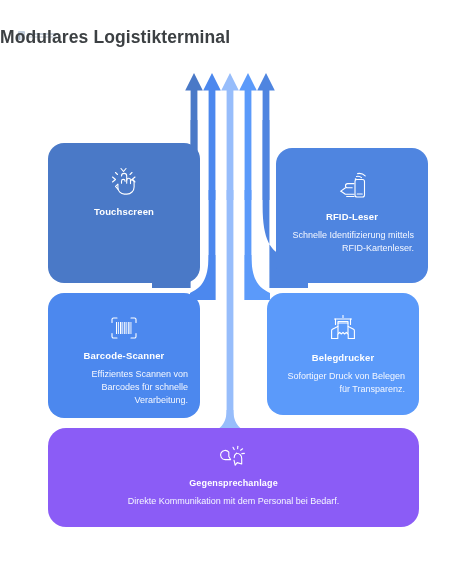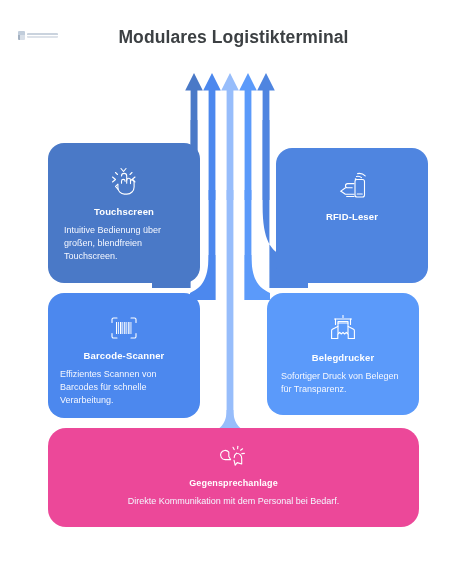--- a/index.html
+++ b/index.html
@@ -29,37 +29,37 @@
   .logo-word{
     flex:1;height:5px;
     background:linear-gradient(to bottom,
       #9fb0c4 0 38%, transparent 38% 55%, #c3ccd8 55% 100%);
     border-radius:1px;
   }
 
   
   .title{
     position:absolute;left:0;right:0;top:27px;
-    text-align:center;
+    text-align:left;
     font-size:17.5px;font-weight:bold;
     letter-spacing:.1px;
     color:#3c4043;
   }
 
   
   .arrows{position:absolute;left:0;top:0;width:467px;height:579px;}
 
   
   .card{
     position:absolute;
     box-sizing:border-box;
     display:flex;flex-direction:column;
     align-items:center;
     color:#ffffff;
-    text-align:left;
+    text-align:right;
   }
   .card-icon{
     display:block;
     margin:0 auto;
   }
   .card-title{
     font-size:9.5px;font-weight:bold;
     letter-spacing:.15px;
     margin-top:7px;
   }
@@ -90,21 +90,21 @@
     padding:20px 12px 0 12px;
   }
   #card-belegdrucker{
     left:267px;top:293px;width:152px;height:122px;
     background:#5b9afa;
     border-radius:16px;
     padding:20px 14px 0 14px;
   }
   #card-gegensprech{
     left:48px;top:428px;width:371px;height:99px;
-    background:#ec4899;
+    background:#8b5cf6;
     border-radius:18px;
     padding:16px 14px 2px 14px;
   }
   #card-gegensprech .card-title{font-size:9px;margin-top:6px;}
   #card-gegensprech .card-desc{font-size:9px;}
 </style>
 </head>
 <body>
 
 <div id="page">
@@ -357,38 +357,38 @@
         <path d="M17.5 11 a2.6 2.6 0 0 1 5.2 0 v7.2"></path>
         <path d="M22.7 15.2 a1.9 1.9 0 0 1 3.8 0 v3.4"></path>
         <path d="M26.5 16.4 a1.8 1.8 0 0 1 3.6 0 v5.5
                  a7.2 7.2 0 0 1 -7.2 7.2 h-2.6
                  a6.4 6.4 0 0 1 -6.4 -6.4 v-3.2"></path>
         <path d="M17.5 18.2 v-2 a1.8 1.8 0 0 1 3.6 0"></path>
         <path d="M13.9 19.2 l-2.4 2.1 2.6 3.1"></path>
       </g>
     </svg>
     <div class="card-title">Touchscreen</div>
-    <div class="card-desc">Intuitive Bedienung über großen, blendfreien Touchscreen.</div>
   </div>
 
   <div class="card" id="card-rfid" style="z-index:3">
     <svg class="card-icon" width="40" height="34" viewBox="0 0 40 34">
       <g fill="none" stroke="#ffffff" stroke-width="1.1" stroke-linecap="round" stroke-linejoin="round">
         <rect x="23" y="9.5" width="9.5" height="17.5" rx="2"></rect>
         <line x1="25.2" y1="24" x2="30.3" y2="24"></line>
         <path d="M24.5 6.5 a5.5 5.5 0 0 1 5 1.2"></path>
         <path d="M25.6 3.6 a8.6 8.6 0 0 1 7.6 2.2"></path>
         <circle cx="23.6" cy="9.1" r="0.9" fill="#ffffff" stroke="none"></circle>
         <path d="M22 13.6 h-6.4 a2.1 2.1 0 0 0 0 4.2 h4.6"></path>
         <path d="M13.5 17.8 l-4.6 3.3"></path>
         <path d="M9 21.2 l4.4 3.1 h8.6"></path>
         <path d="M14.6 26.5 h7.5"></path>
       </g>
     </svg>
     <div class="card-title">RFID-Leser</div>
+    <div class="card-desc">Schnelle Identifizierung mittels RFID-Kartenleser.</div>
   </div>
 
   <div class="card" id="card-belegdrucker" style="z-index:3">
     <svg class="card-icon" width="40" height="32" viewBox="0 0 40 32">
       <g fill="none" stroke="#ffffff" stroke-width="1.1" stroke-linecap="round" stroke-linejoin="round">
         <line x1="20" y1="2.5" x2="20" y2="4.5"></line>
         <path d="M11.5 6 h17"></path>
         <path d="M12.5 6 v5.5"></path>
         <path d="M27.5 6 v5.5"></path>
         <path d="M15 10 h10 v11 l-1.7 -1.6 -1.7 1.6 -1.6 -1.6 -1.7 1.6 -1.6 -1.6 -1.7 1.6 Z"></path>

